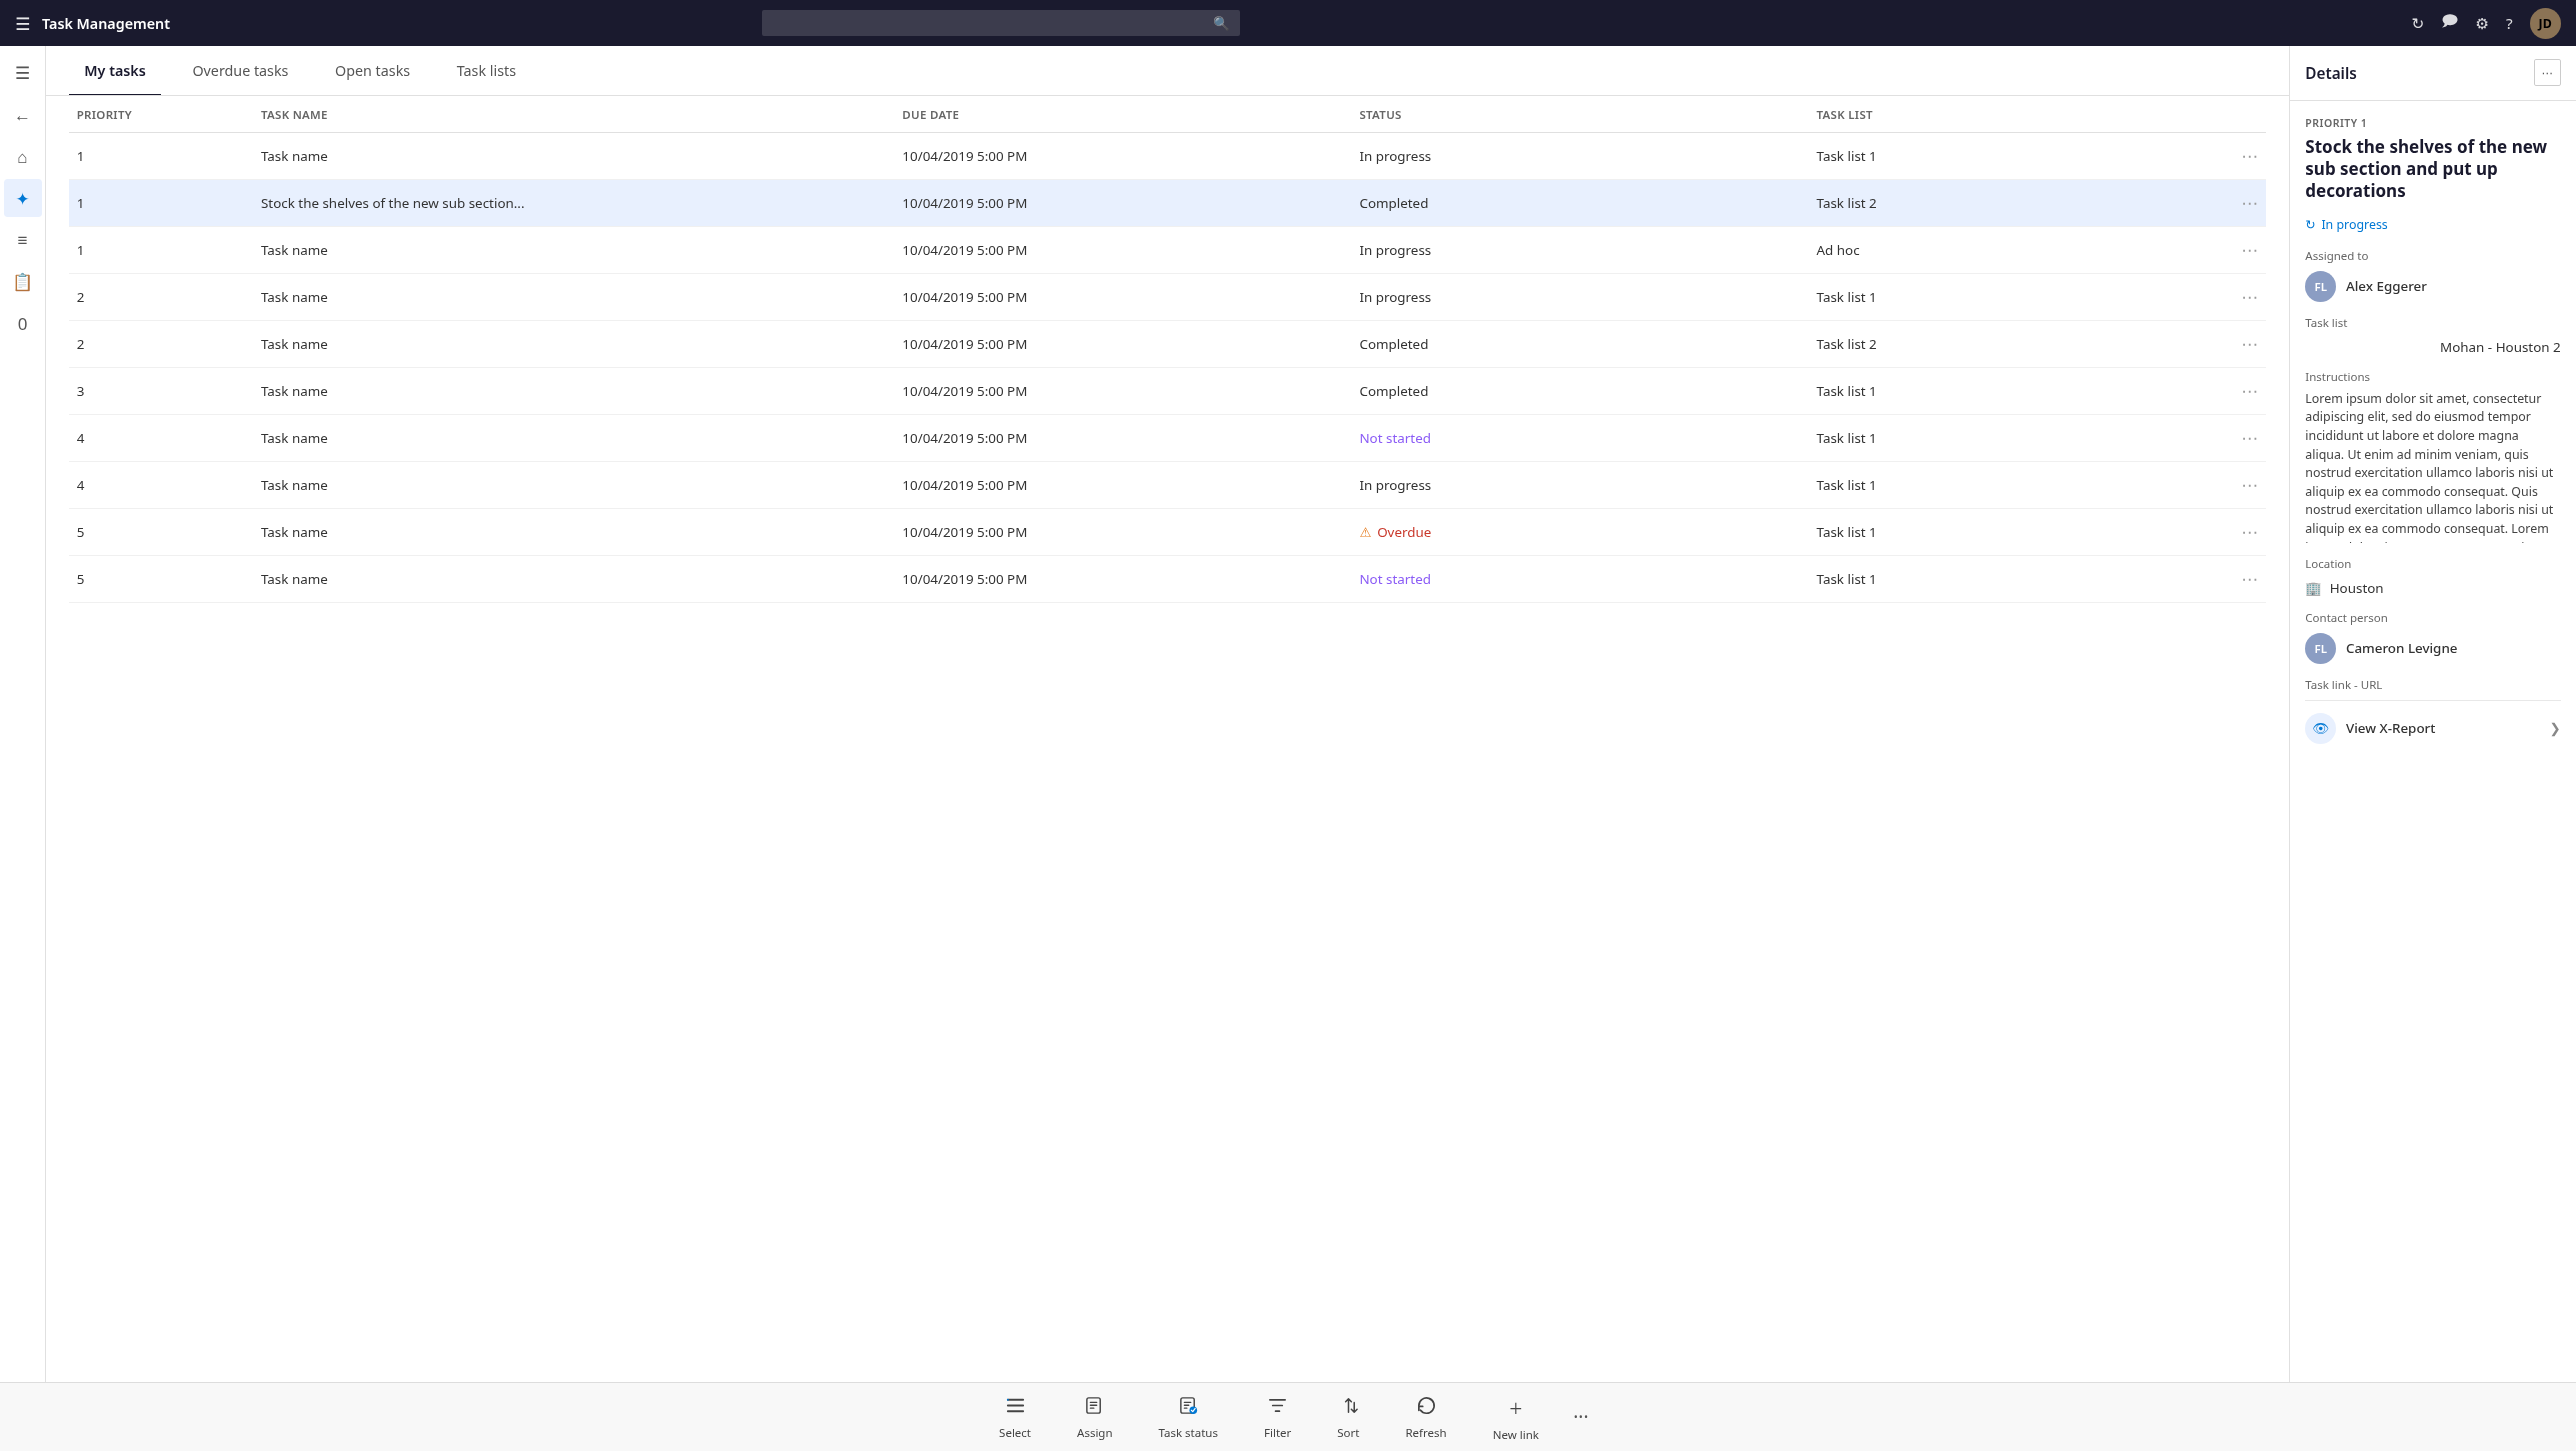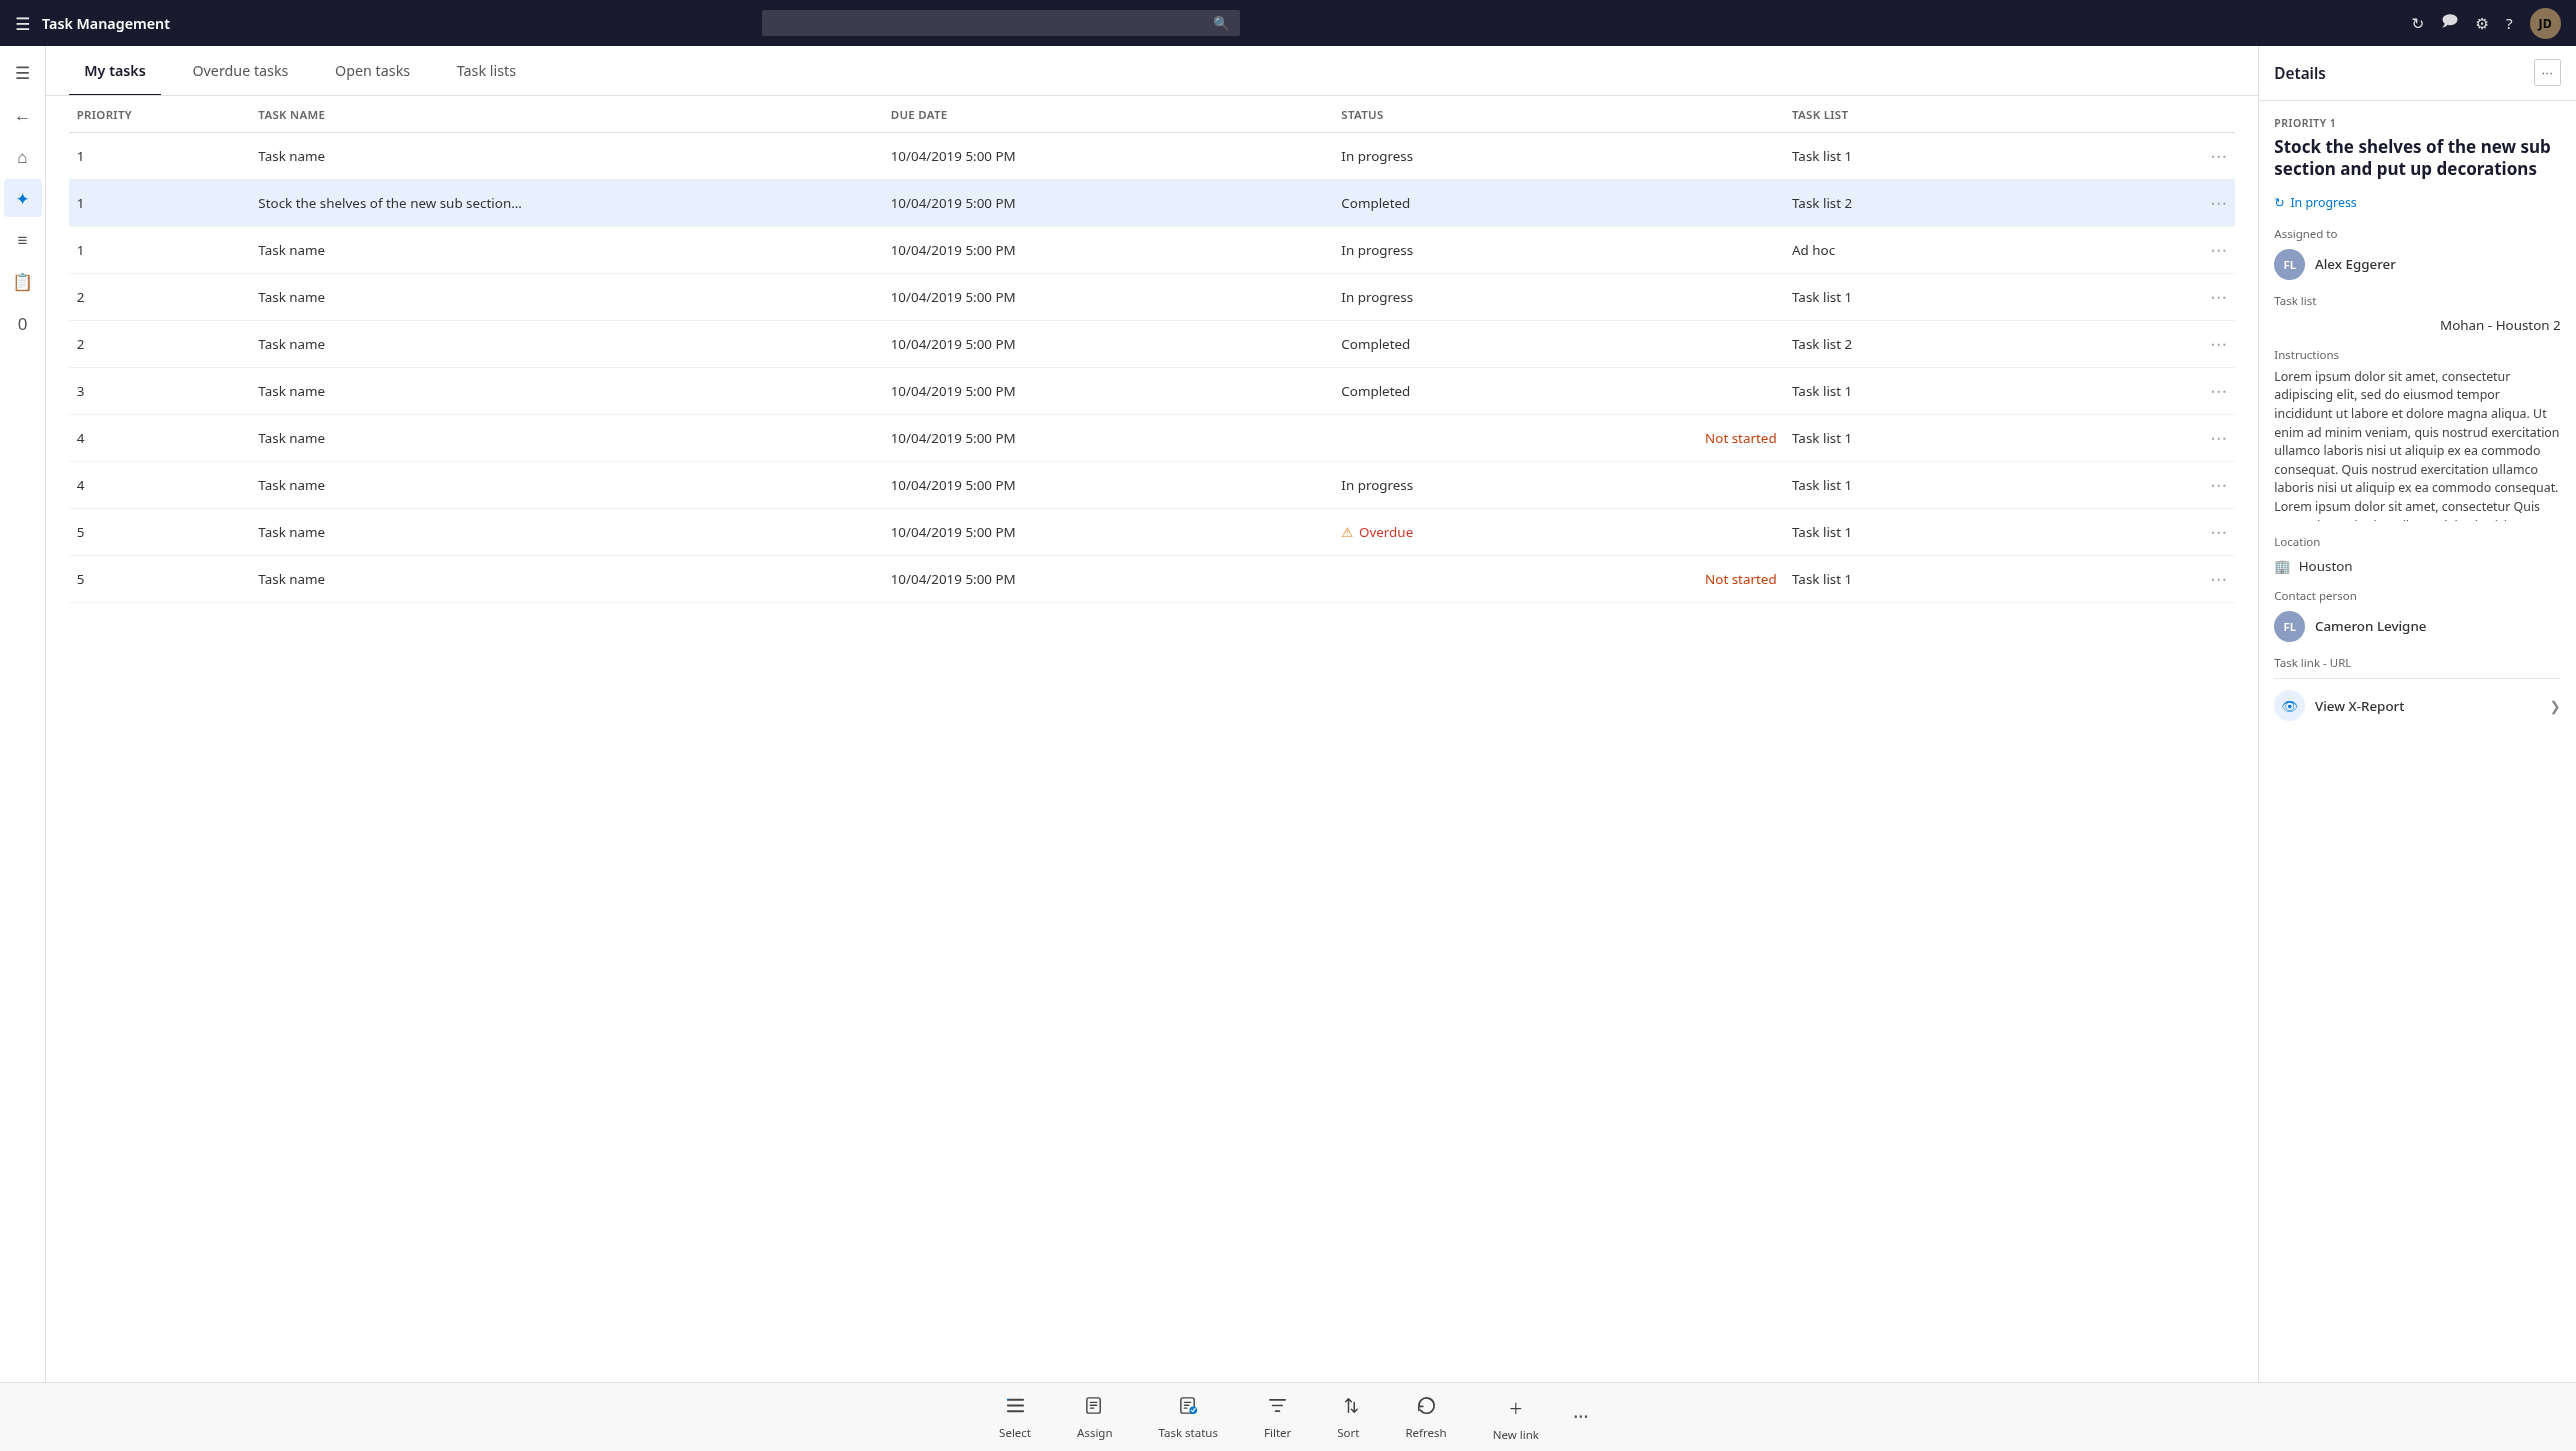--- a/index.html
+++ b/index.html
@@ -151,29 +151,29 @@
     }
     .col-priority { width: 77px; }
     .col-taskname { width: 268px; }
     .col-duedate { width: 191px; }
     .col-status { width: 191px; }
     .col-tasklist { width: 153px; }
     .col-menu { width: 38px; text-align: right; }
 
     .status-inprogress { color: #333; }
     .status-completed { color: #333; }
-    .status-notstarted { color: #c2410c; text-align: right; }
+    .status-notstarted { color: #8b5cf6; }
     .status-overdue { color: #c9392c; display: flex; align-items: center; gap: 5.7px; }
     .overdue-icon { color: #e67e22; font-size: 13.4px; }
 
     .row-menu { color: #999; cursor: pointer; font-size: 17px; }
 
     
     .details-panel {
-      width: 318px;
+      width: 287px;
       background: white;
       border-left: 1px solid #e0e0e0;
       display: flex;
       flex-direction: column;
       overflow: hidden;
       flex-shrink: 0;
     }
     .details-header {
       display: flex;
       align-items: center;

